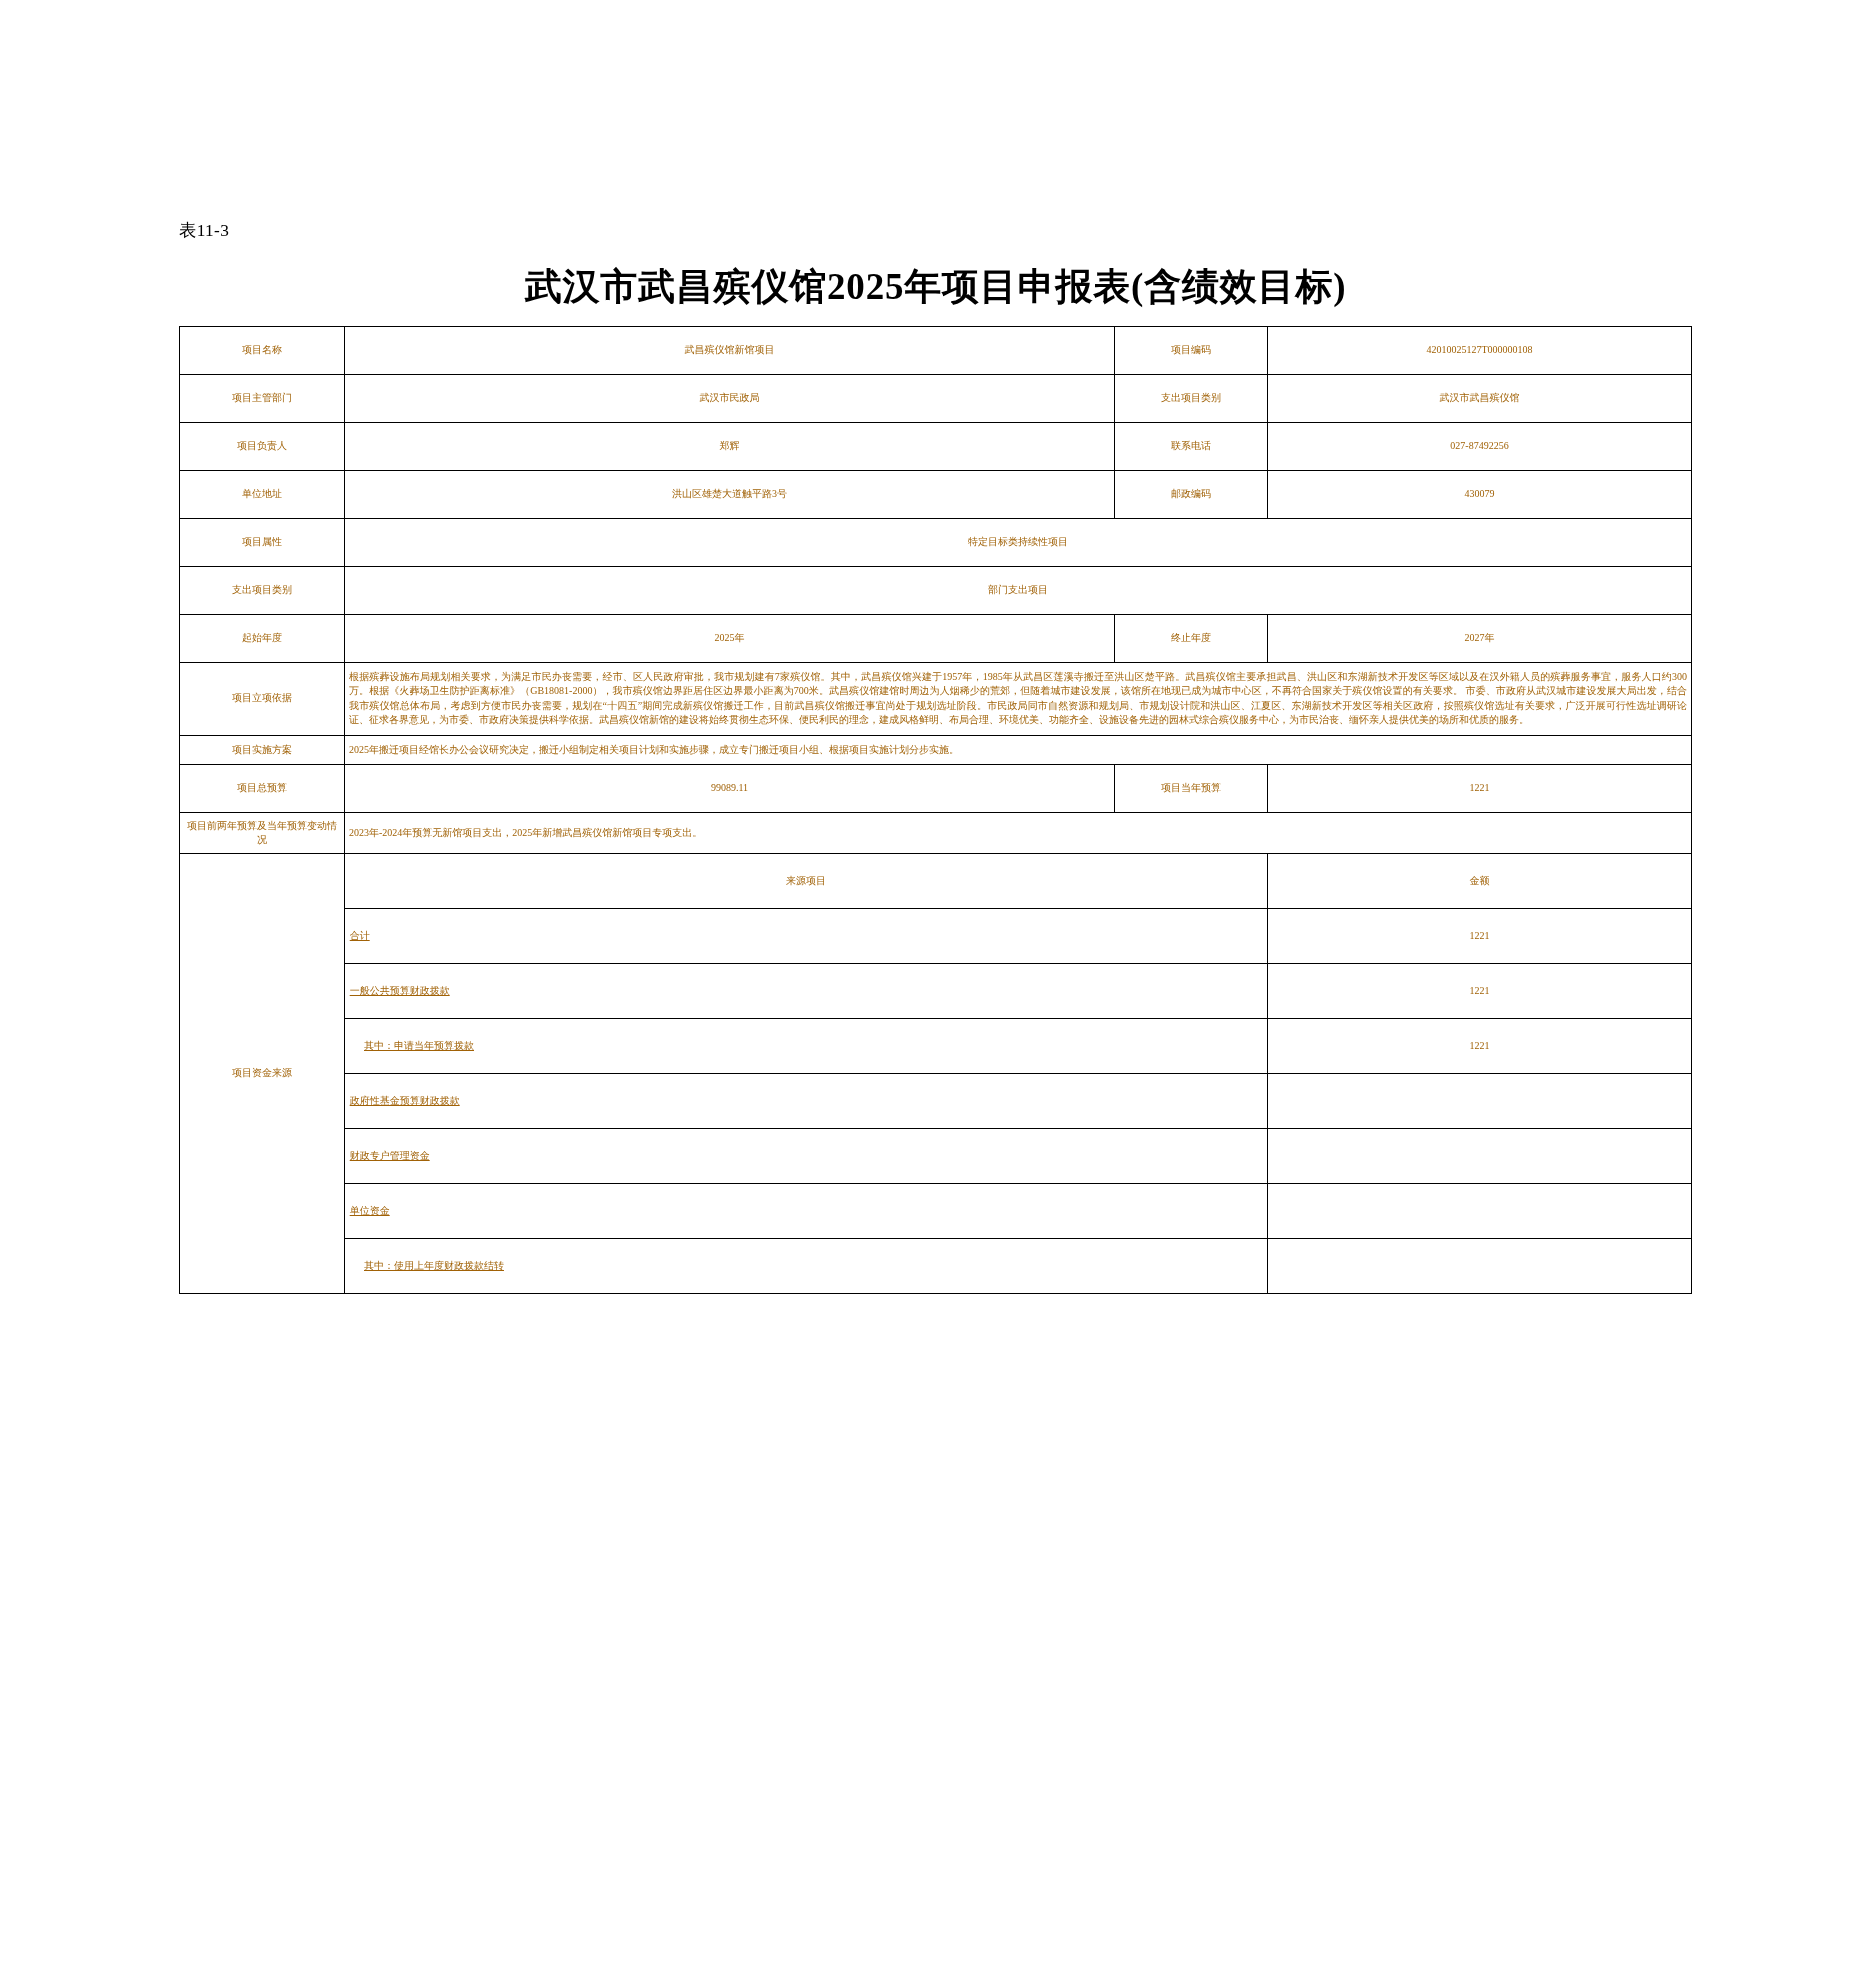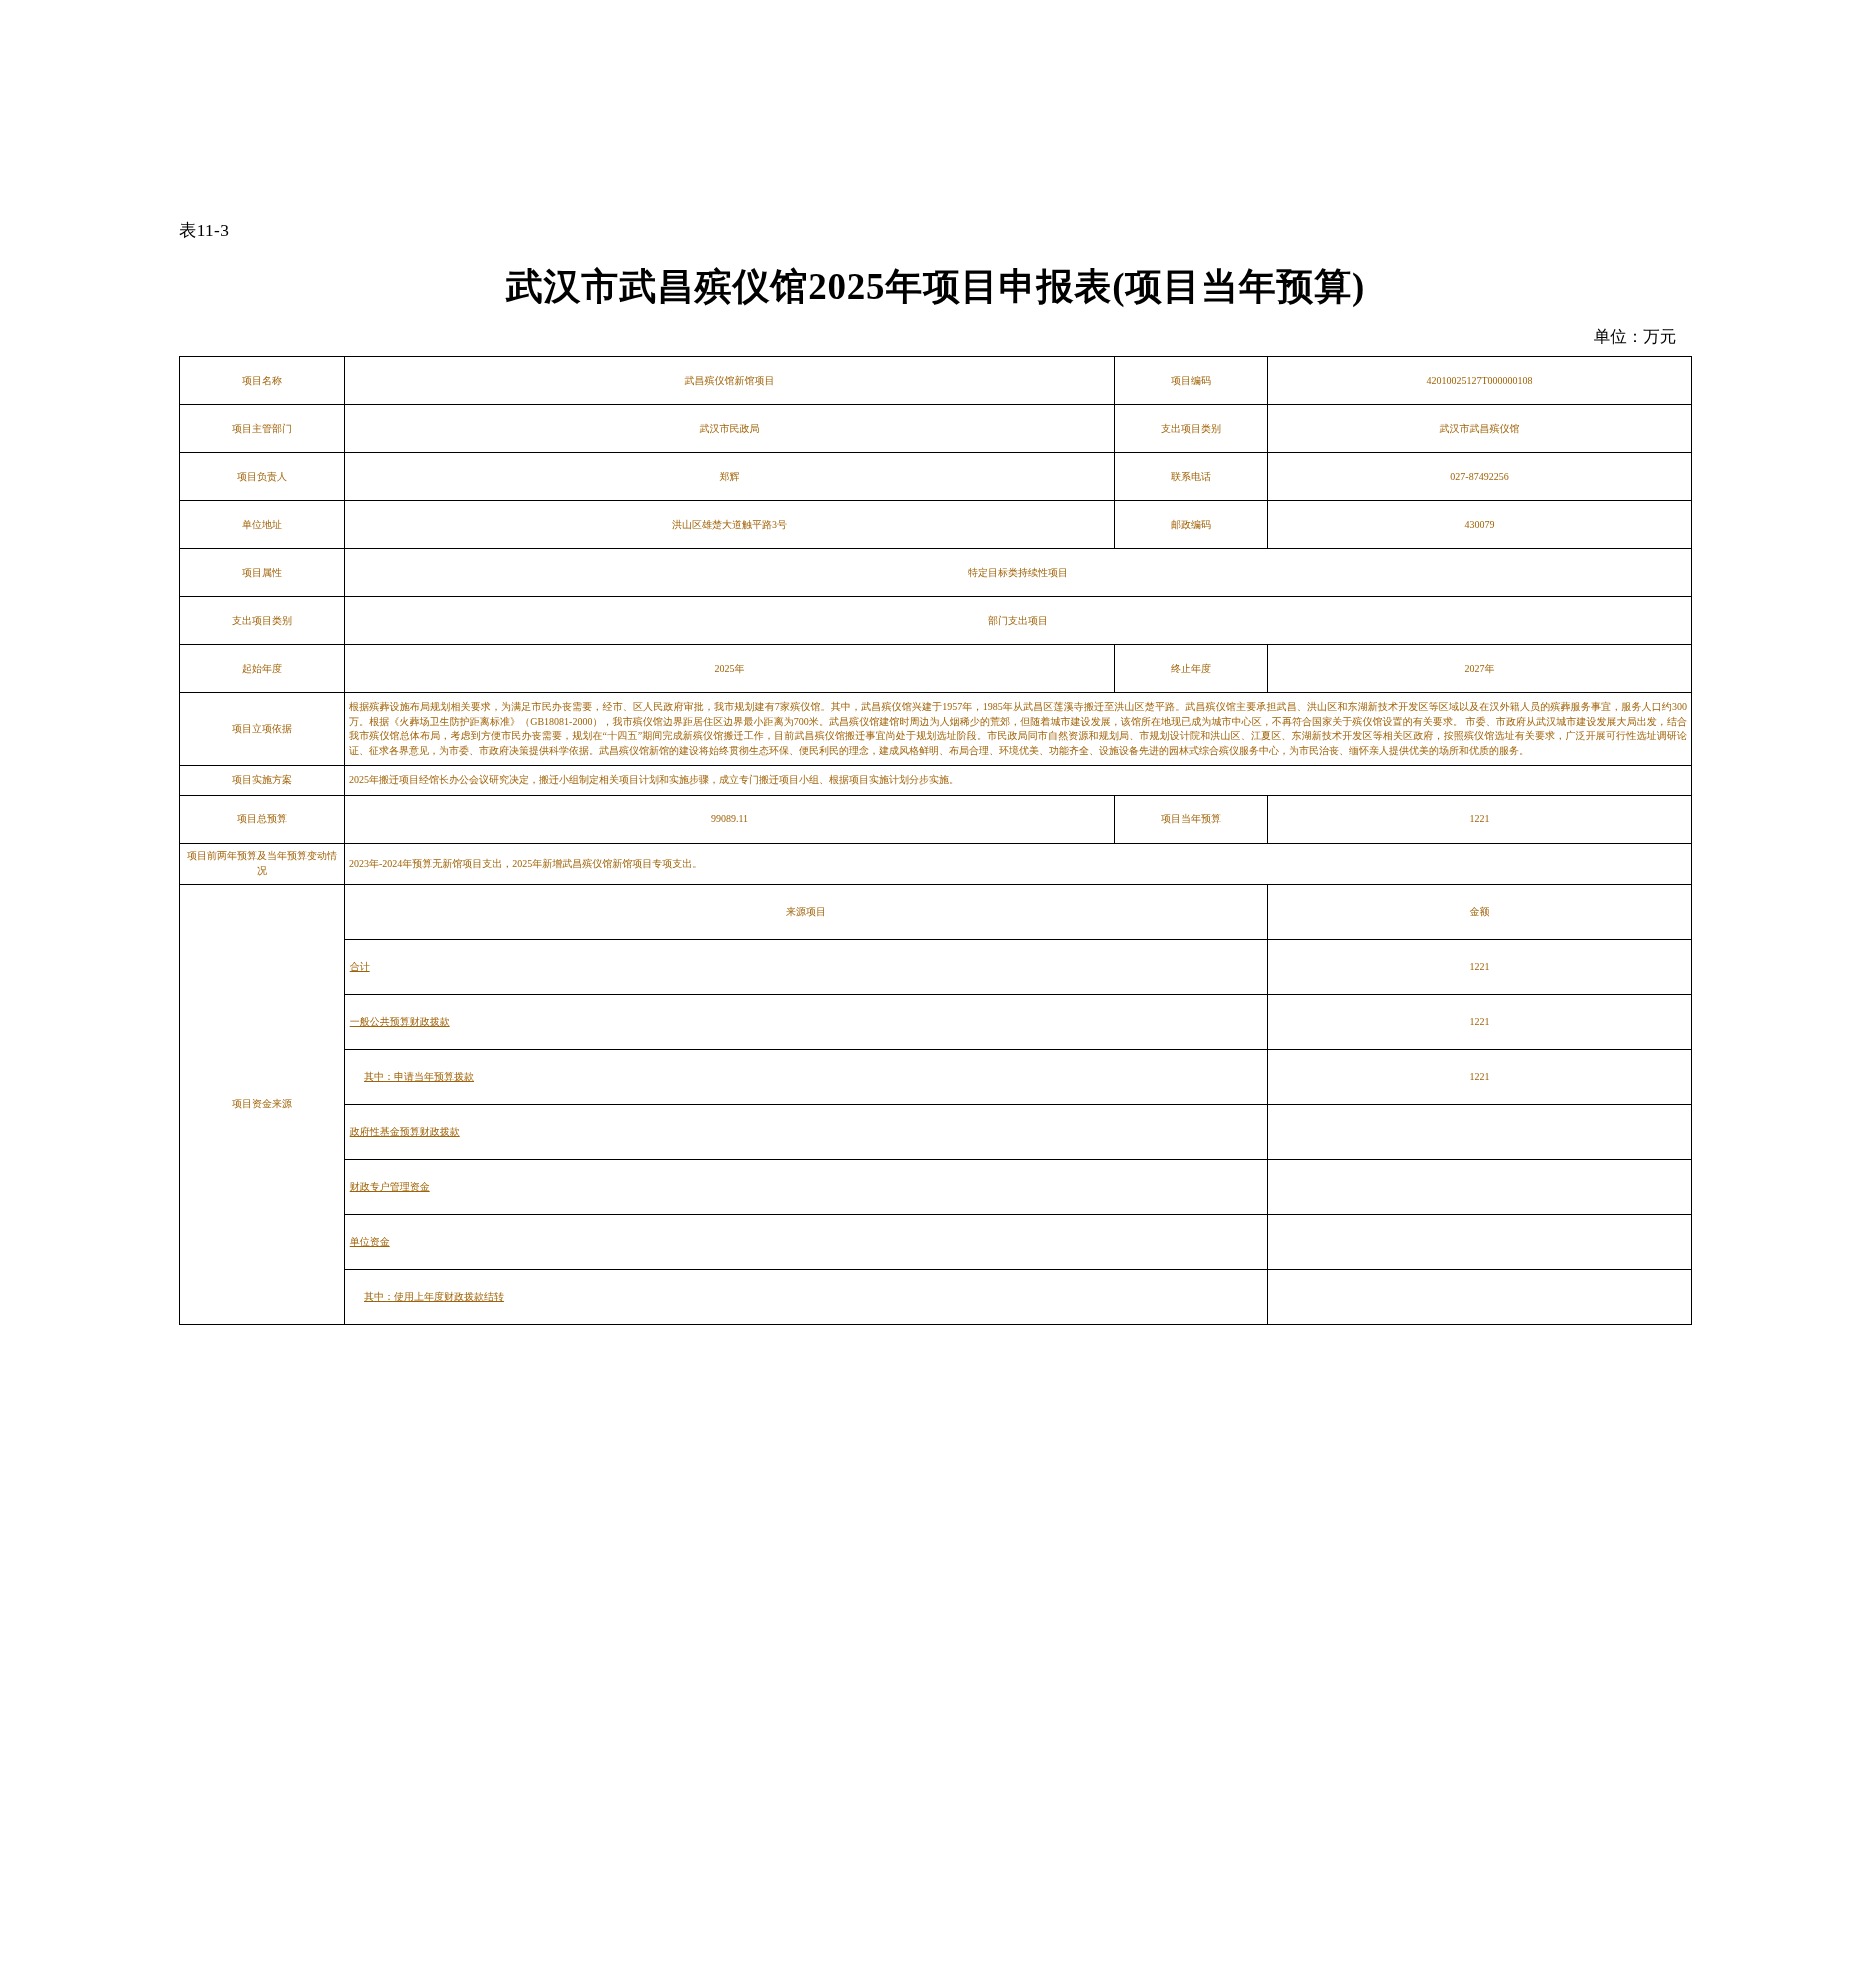--- a/index.html
+++ b/index.html
@@ -87,23 +87,22 @@
 </style>
 </head>
 <body>
 
 <div class="page">
 
   <div class="content">
 
     <div class="table-label">表11-3</div>
 
-    <div class="doc-title">武汉市武昌殡仪馆2025年项目申报表(项目当年预算)</div>
-
-    <div class="unit-line">单位：万元</div>
+    <div class="doc-title">武汉市武昌殡仪馆2025年项目申报表(含绩效目标)</div>
+
 
     <table class="main">
       <colgroup>
         <col style="width:165px">
         <col style="width:770px">
         <col style="width:153px">
         <col style="width:424px">
       </colgroup>
       <tbody>
 

